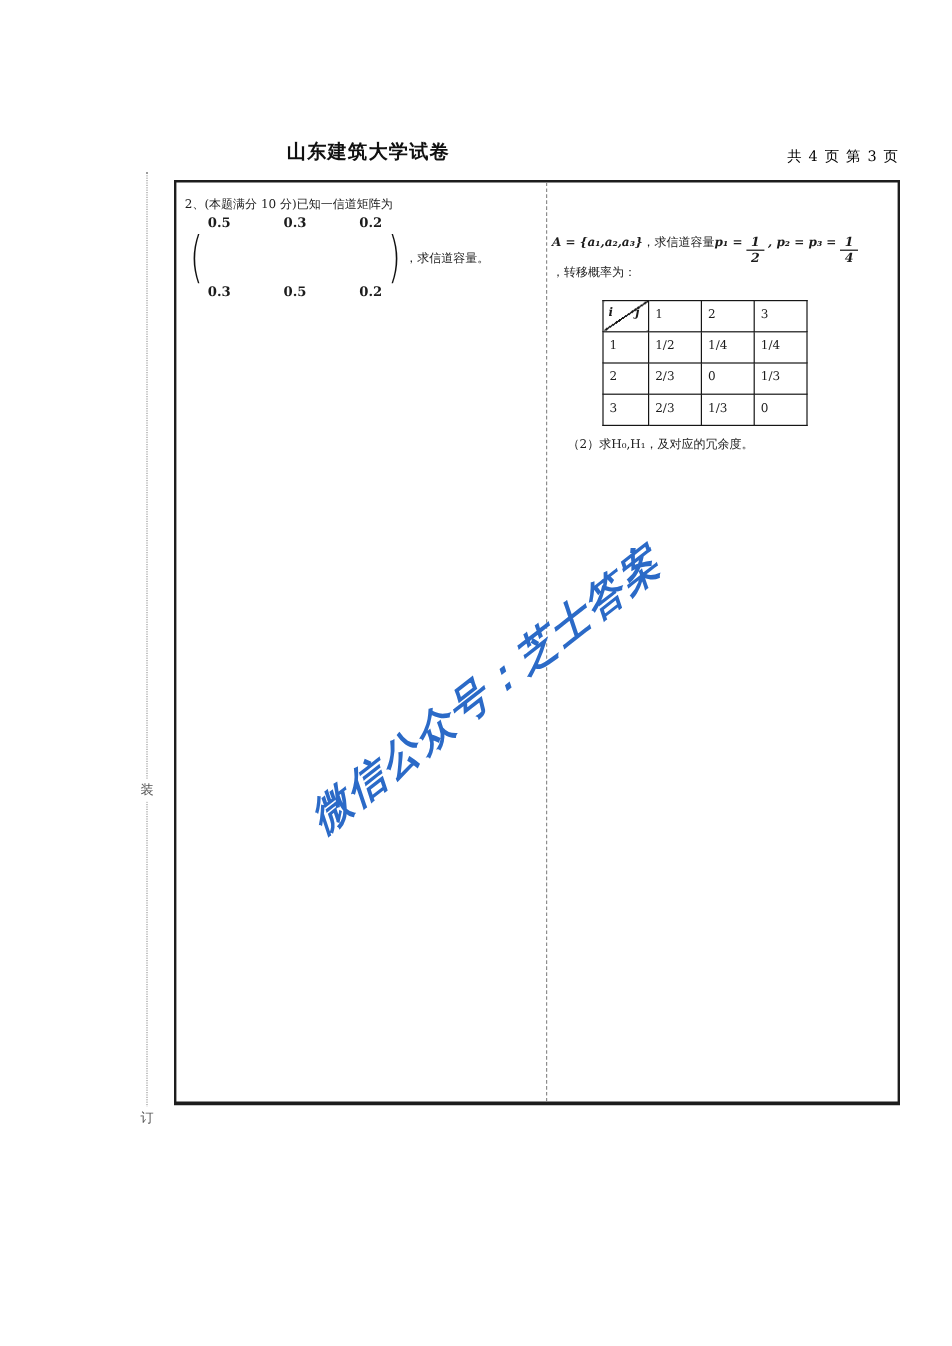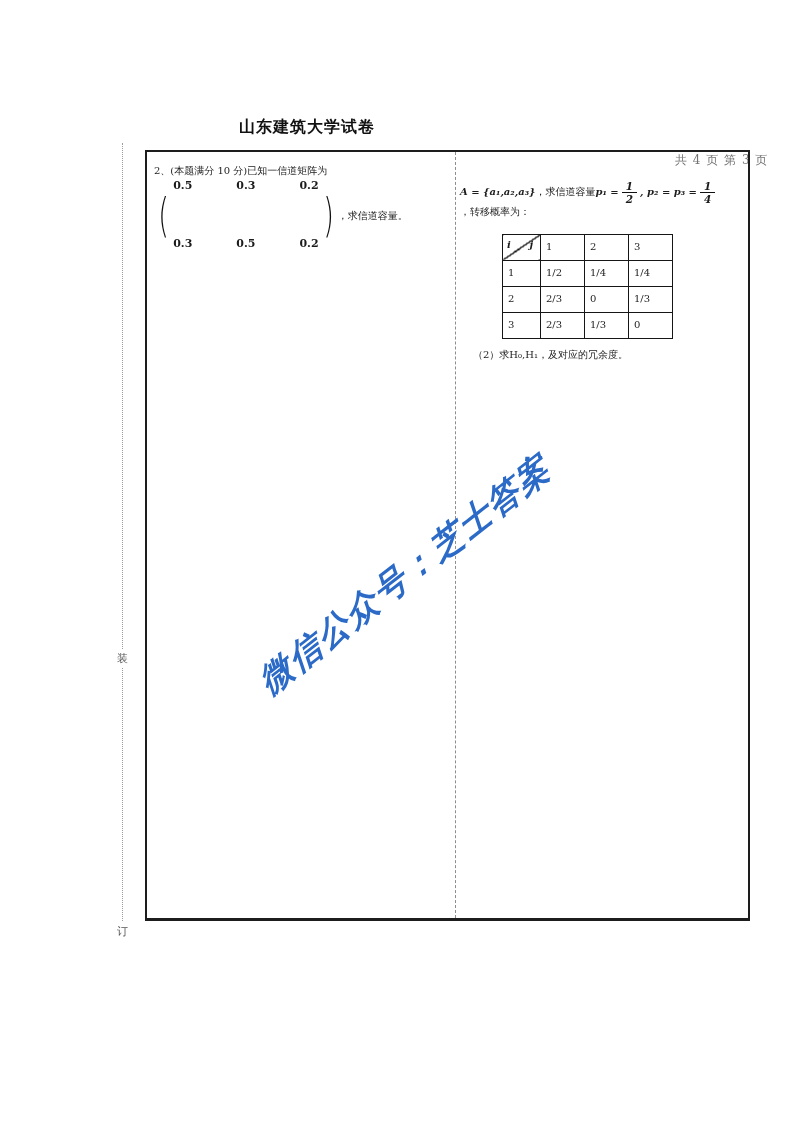--- a/index.html
+++ b/index.html
@@ -10,22 +10,22 @@
     color:#1c1c1c;
   }
 
   
   .page-title {
     position:absolute; left:239px; top:117px;
     font-family:Liberation Serif, serif;
     font-weight:bold; font-size:16px; letter-spacing:1px; color:#111;
   }
   .page-info {
-    position:absolute; left:675px; top:122px;
-    font-size:12px; letter-spacing:1px; color:#737373;margin-top:30px;
+    position:absolute; left:656px; top:122px;
+    font-size:12px; letter-spacing:1px; color:#000000;
   }
 
   
   .binding-line {
     position:absolute; left:122px; top:143px; height:792px; width:0;
     border-left:1px dotted #9b9b9b;
   }
   .binding-char {
     position:absolute; left:112px; width:21px; text-align:center;
     font-size:11px; color:#555; background:#ffffff; padding:2px 0;
@@ -62,22 +62,22 @@
     font-weight:bold; font-size:11px; text-align:center;gap:44px;
   }
 
   
   .q3 {
     position:absolute; left:313px; top:16px; width:288px;
     font-size:9.5px; line-height:1.45;
   }
   .math { font-style:italic; font-weight:bold; }
   .q3-line2 {
-    display:flex; align-items:center; flex-wrap:wrap;
-    margin-top:12px; font-size:10px;
+    display:flex; flex-wrap:wrap;
+    margin-top:28px; font-size:10px;
   }
   .frac {
     display:inline-flex; flex-direction:column; align-items:center;
     line-height:1.15; margin:0 3px; font-weight:bold; font-style:italic;
     font-size:10.5px;
   }
   .frac .num { padding:0 4px; border-bottom:1px solid #111; }
   .frac .den { padding:0 4px; }
 
   

